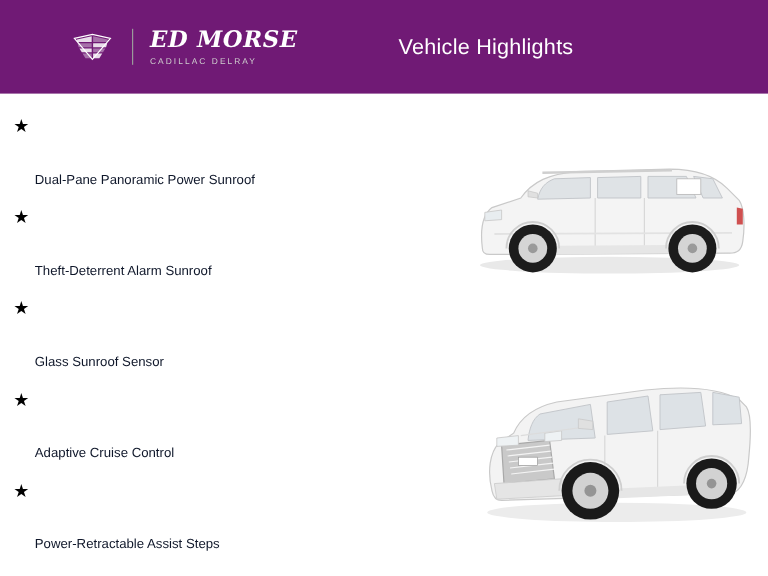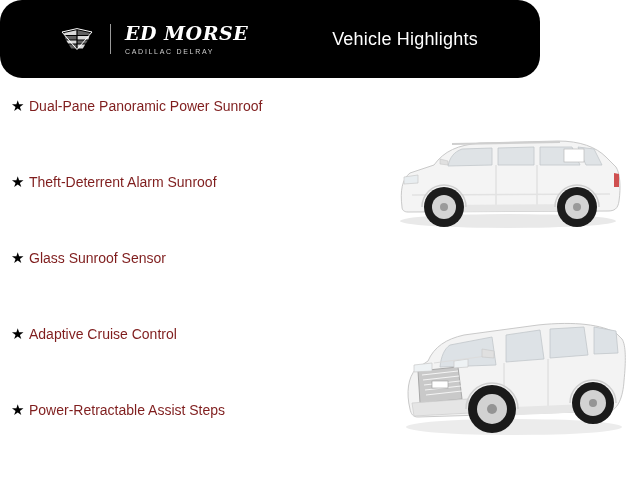--- a/index.html
+++ b/index.html
@@ -18,26 +18,25 @@
     width: 640px;
     height: 480px;
     background: #ffffff;
   }
 
   
   .header {
     position: absolute;
     left: 0;
     top: 0;
-    width: 540px;
+    width: 640px;
     height: 78px;
-    background: #000000;
+    background: #701a75;
     display: flex;
     align-items: center;
-    border-radius: 22px;
   }
   .brand {
     position: absolute;
     left: 60px;
     top: 16px;
     display: flex;
     align-items: center;
     height: 46px;
   }
   .crest {
@@ -115,24 +114,25 @@
   }
   .feature-bullet {
     color: #000000;
     font-size: 15px;
     line-height: 20px;
     width: 18px;
     flex: 0 0 18px;
     text-align: left;
   }
   .feature-label {
-    color: #7f1d1d;
-    font-size: 14px;
+    color: #0f172a;
+    font-size: 11px;
     line-height: 20px;
     white-space: nowrap;
+    margin-top: 44px;
   }
 
   
   .photo {
     position: absolute;
     background: #ffffff;
     overflow: hidden;
   }
   .photo-1 {
     left: 388px;

